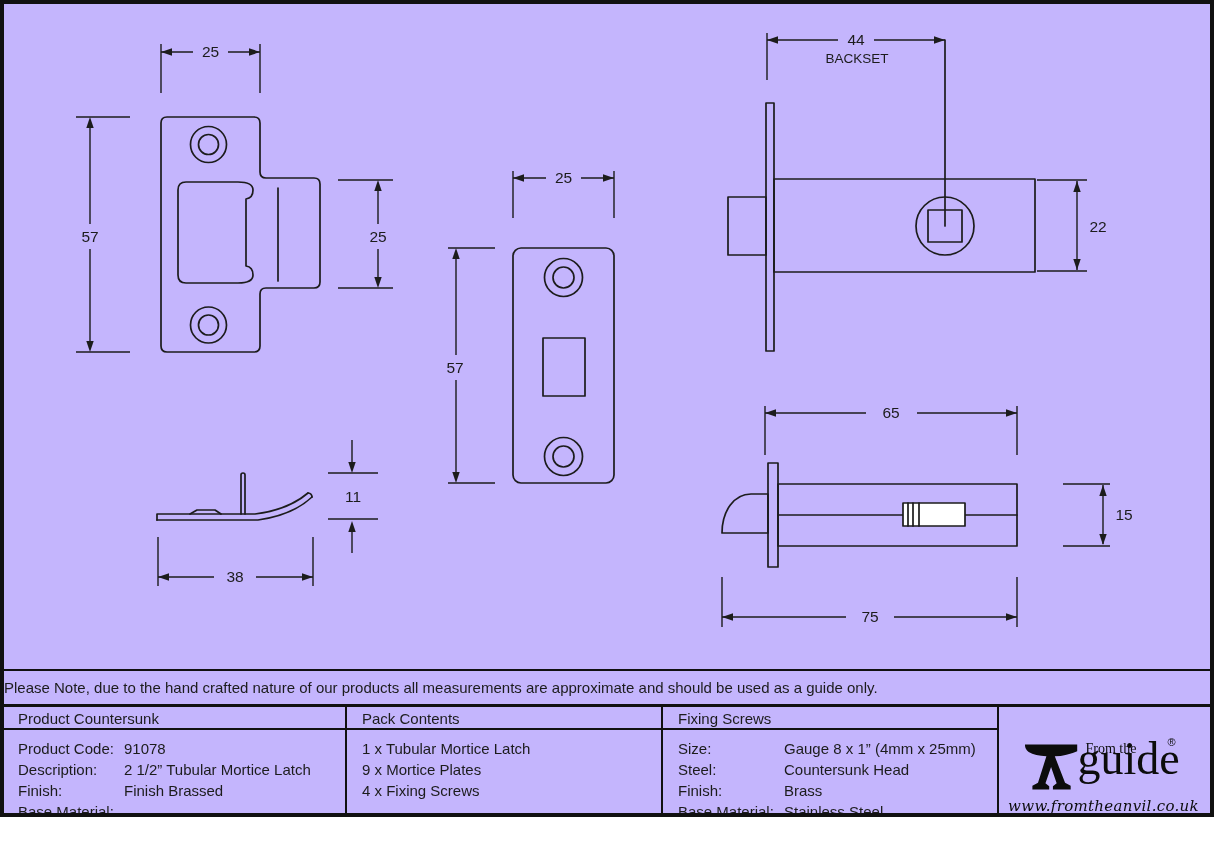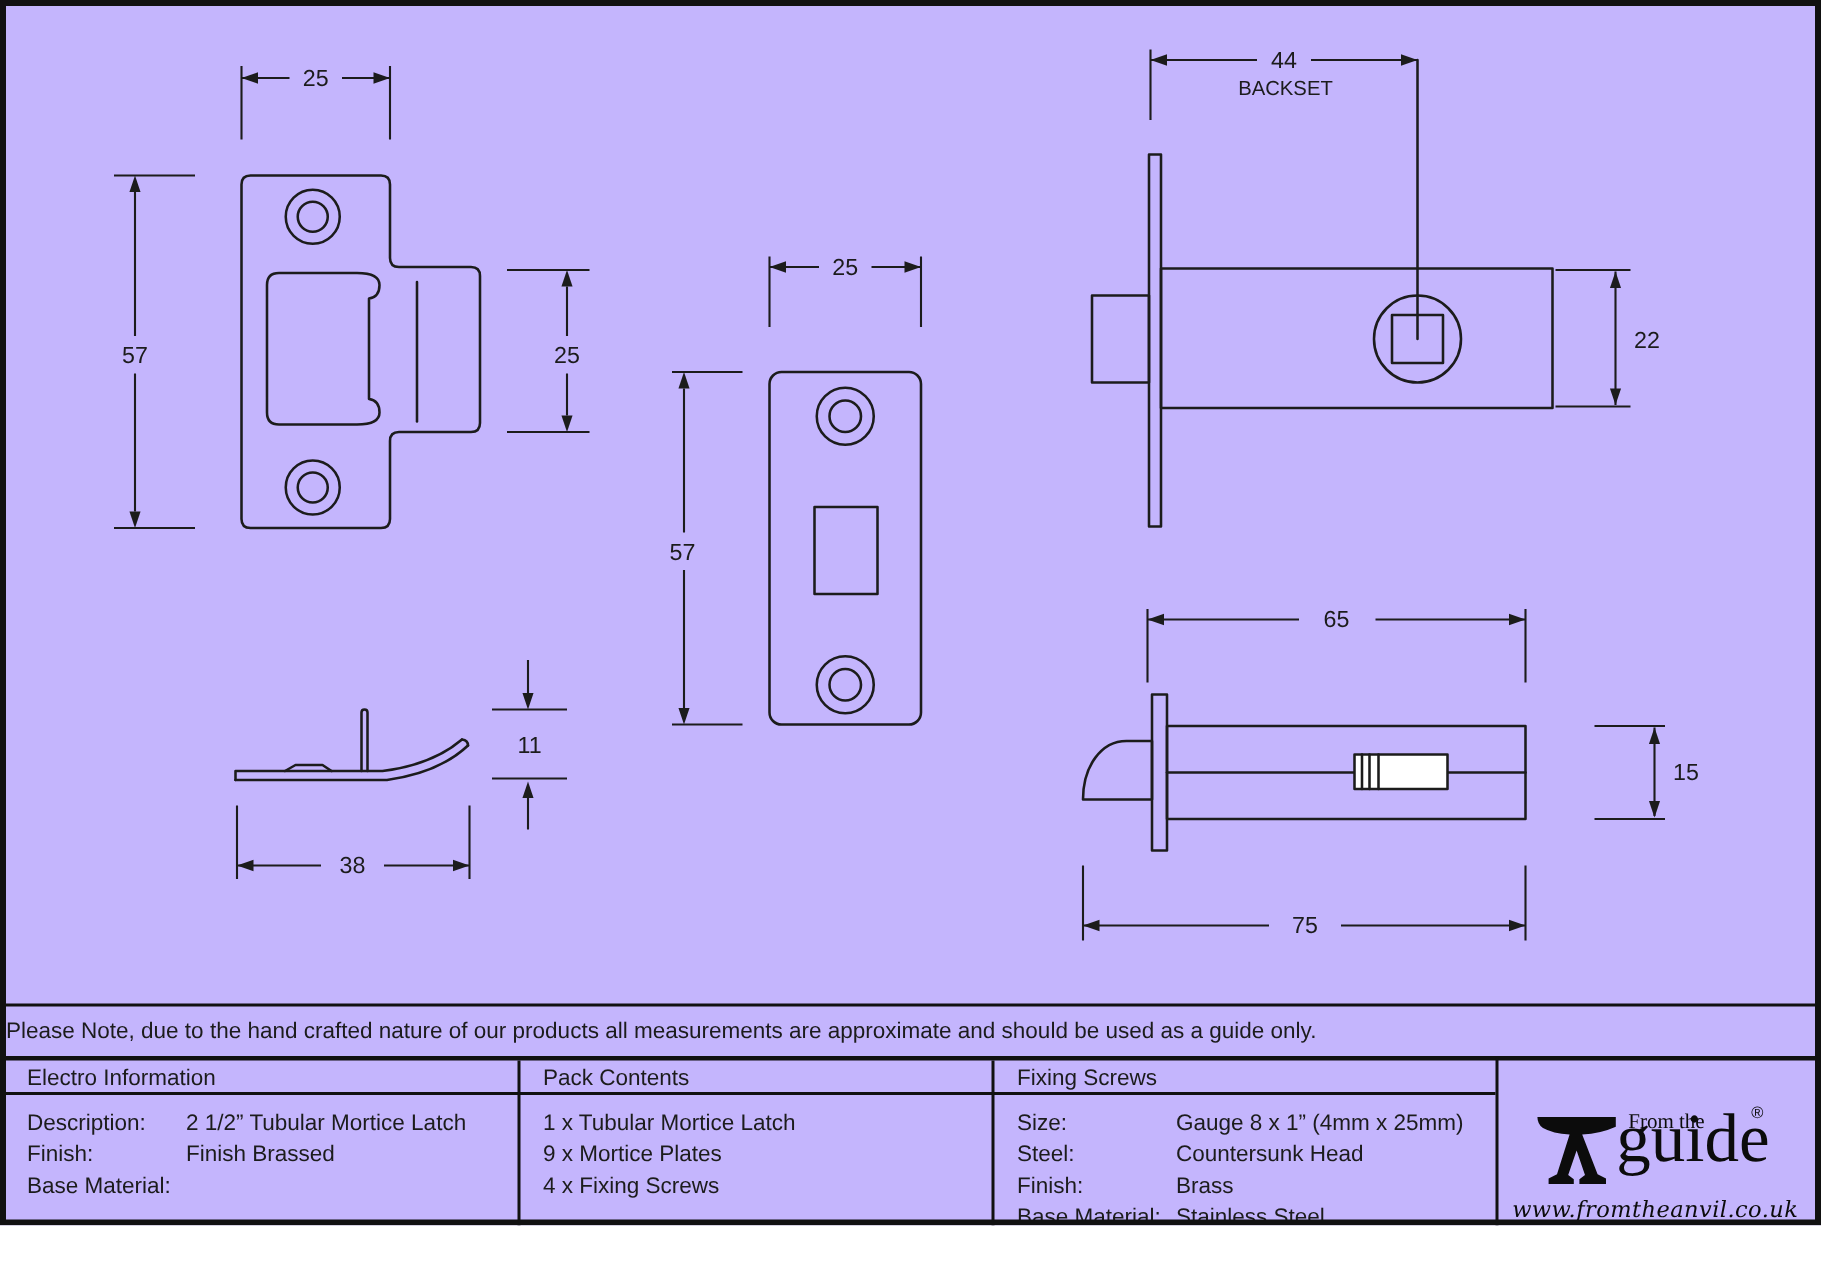--- a/index.html
+++ b/index.html
@@ -165,25 +165,29 @@
 
   <div class="note-box">
     <span>Please Note, due to the hand crafted nature of our products all measurements are approximate and should be used as a guide only.</span>
   </div>
 
   <div class="hline" style="left:4px; top:728px; width:993px;"></div>
   <div class="vline" style="left:345px; top:707px; height:141px;"></div>
   <div class="vline" style="left:661px; top:707px; height:141px;"></div>
   <div class="vline" style="left:997px; top:705px; height:143px;"></div>
 
-  <div class="cell-header" style="left:18px;">Electro Information</div>
+  <div class="cell-header" style="left:18px;">Product Countersunk</div>
   <div class="cell-header" style="left:362px;">Pack Contents</div>
   <div class="cell-header" style="left:678px;">Fixing Screws</div>
 
   <div class="kv-block" style="left:18px; width:320px;">
+    <div class="kv-row">
+      <span class="k">Product Code:</span>
+      <span class="v">91078</span>
+    </div>
     <div class="kv-row">
       <span class="k">Description:</span>
       <span class="v">2 1/2” Tubular Mortice Latch</span>
     </div>
     <div class="kv-row">
       <span class="k">Finish:</span>
       <span class="v">Finish Brassed</span>
     </div>
     <div class="kv-row">
       <span class="k">Base Material:</span>

